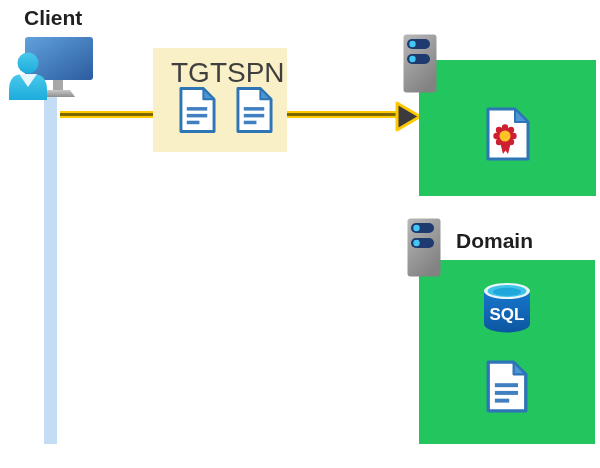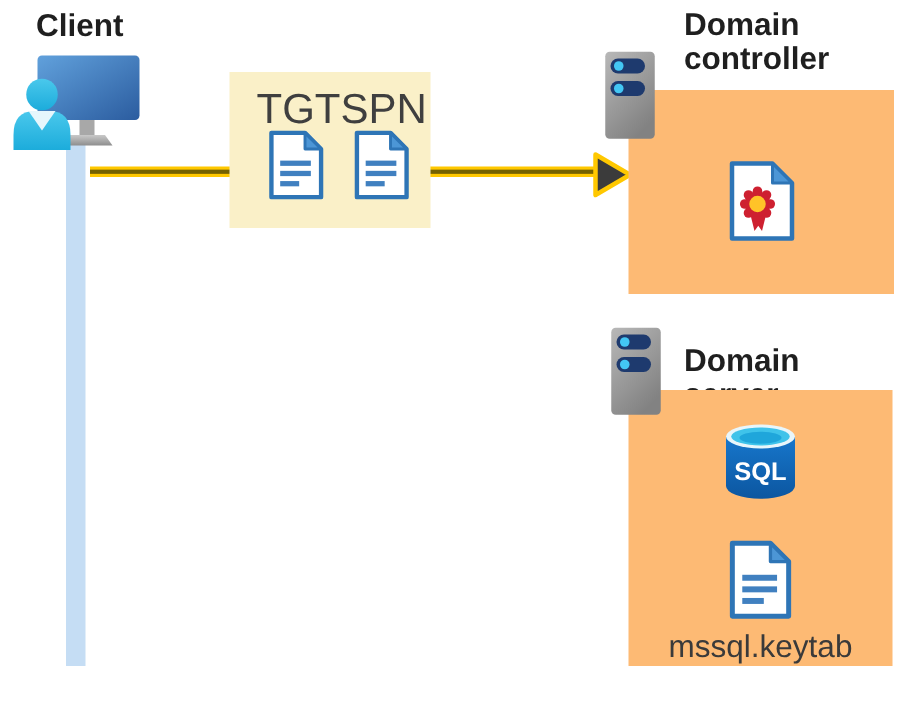--- a/index.html
+++ b/index.html
@@ -19,21 +19,21 @@
   .tgt-label{left:18px;}
   .spn-label{left:74px;}
   .ticket-doc{position:absolute;top:38px;width:37px;height:48px;}
   .tgt-doc{left:26px;}
   .spn-doc{left:83px;}
   .server-icon{width:34px;height:59px;z-index:3;}
   .dc-server{left:403px;top:34px;}
   .linux-server-icon{left:407px;top:218px;}
   .dc-label{left:456px;top:5px;width:145px;}
   .linux-label{left:456px;top:229px;}
-  .panel{background:#fdba74;z-index:1;display:flex;flex-direction:column;align-items:center;}
+  .panel{background:#22c55e;z-index:1;display:flex;flex-direction:column;align-items:center;}
   .dc-panel{left:419px;top:60px;width:177px;height:136px;padding-top:47px;box-sizing:border-box;}
   .linux-panel{left:419px;top:260px;width:176px;height:198px;padding-top:22px;box-sizing:border-box;}
   .cert-icon{width:44px;height:54px;}
   .sql-icon{width:50px;height:52px;}
   .keytab-doc{width:42px;height:53px;margin-top:26px;}
   .keytab-label{margin-top:7px;font-size:21px;color:#3a3a3a;}
   .hidden-defs{position:absolute;width:0;height:0;}
 </style>
 </head>
 <body>
@@ -110,21 +110,20 @@
   </div>
 
   <svg class="abs server-icon dc-server" viewBox="0 0 34 59">
     <rect x="0.5" y="0.5" width="33" height="58" rx="3" fill="url(#gradServer)"></rect>
     <rect x="4" y="5" width="23" height="10" rx="5" fill="#1e3a6e"></rect>
     <circle cx="9.5" cy="10" r="3.2" fill="#43c7f4"></circle>
     <rect x="4" y="20" width="23" height="10" rx="5" fill="#1e3a6e"></rect>
     <circle cx="9.5" cy="25" r="3.2" fill="#43c7f4"></circle>
   </svg>
 
-  <div class="abs label-bold dc-label">Domain controller</div>
 
   <div class="abs panel dc-panel">
     <svg class="cert-icon" viewBox="0 0 44 54">
       <path d="M2,2 h27 l13,13 v37 h-40 z" fill="#ffffff" stroke="#2e75b6" stroke-width="3" stroke-linejoin="round"></path>
       <path d="M29,2 l13,13 h-13 z" fill="#4c96d6" stroke="#2e75b6" stroke-width="2" stroke-linejoin="round"></path>
       <path d="M14,35 L17,47 L19.5,43.5 L22,47 L25,35 Z" fill="#ce2030"></path>
       <g fill="#ce2030">
         <circle cx="27.5" cy="29" r="3.2"></circle>
           <circle cx="25" cy="23" r="3.2"></circle>
         <circle cx="19" cy="20.5" r="3.2"></circle>
@@ -159,16 +158,15 @@
     </svg>
 
     <svg class="keytab-doc" viewBox="0 0 38 48">
       <path d="M2,2 h23 l11,11 v33 h-34 z" fill="#ffffff" stroke="#2e75b6" stroke-width="3" stroke-linejoin="round"></path>
       <path d="M25,2 l11,11 h-11 z" fill="#4c96d6" stroke="#2e75b6" stroke-width="2" stroke-linejoin="round"></path>
       <rect x="8" y="21" width="21" height="3.6" fill="#4080c0"></rect>
       <rect x="8" y="28" width="21" height="3.6" fill="#4080c0"></rect>
       <rect x="8" y="35" width="13" height="3.6" fill="#4080c0"></rect>
     </svg>
 
-    <div class="keytab-label">mssql.keytab</div>
   </div>
 
 </div>
 
 </body></html>

